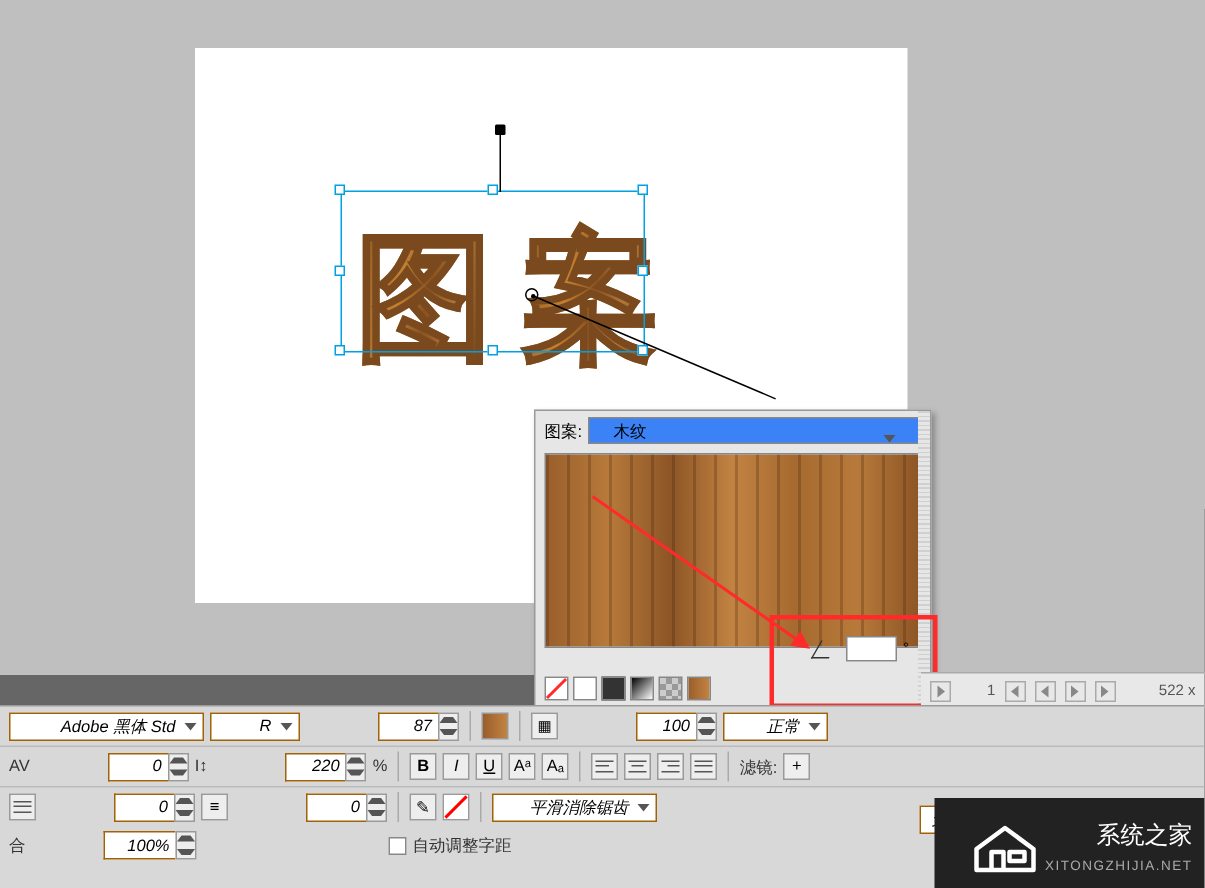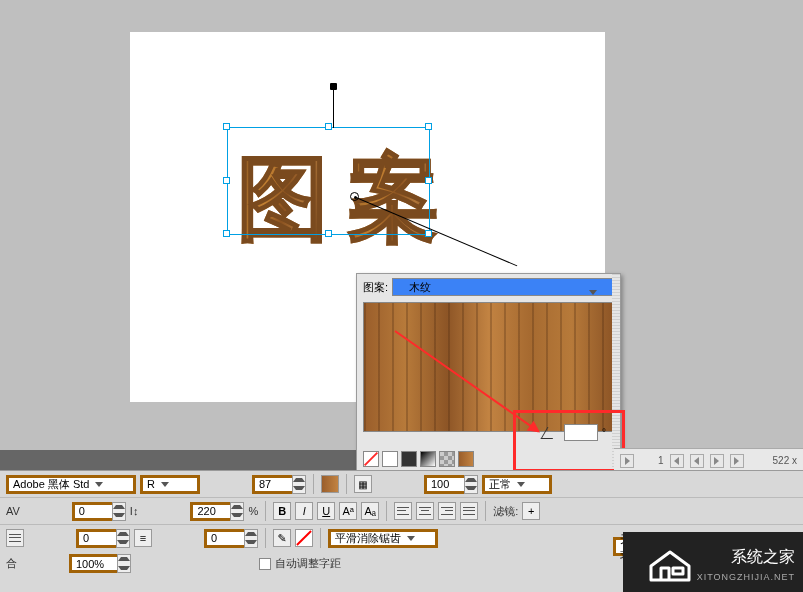--- a/index.html
+++ b/index.html
@@ -71,22 +71,22 @@
  border-top:1px solid #aaa;display:flex;align-items:center;font-size:10px;color:#555;gap:6px;padding:0 6px;}
 .pg-btn{width:14px;height:14px;border:1px solid #aaa;display:flex;align-items:center;justify-content:center;}
 .tri{width:0;height:0;}
 .tl{border-top:4px solid transparent;border-bottom:4px solid transparent;border-right:5px solid #888;}
 .tr{border-top:4px solid transparent;border-bottom:4px solid transparent;border-left:5px solid #888;}
 
 
 .bottom{position:absolute;left:0;top:470px;width:803px;height:122px;background:#d8d8d8;
  border-top:1px solid #9a9a9a;}
 .bar{display:flex;align-items:center;gap:4px;padding:3px 6px;font-size:11px;}
-.dd{height:19px;background:#fff;border:3px solid #a16207;display:flex;align-items:center;
- justify-content:flex-start;padding:0 4px;font-size:11px;}
+.dd{height:19px;background:#fff;border:1px solid #a16207;display:flex;align-items:center;
+ justify-content:flex-end;padding:0 4px;font-size:11px;font-style:italic;}
 .dd .dd-arrow{margin-left:6px;}
 .num{width:40px;}
 .lbl{font-size:11px;color:#333;text-align:right;}
 .icn{width:18px;height:18px;border:1px solid #9a9a9a;background:#eee;display:flex;
  align-items:center;justify-content:center;font-size:11px;}
 .icn.b{font-weight:bold;}
 .icn.i{font-style:italic;}
 .icn.u{text-decoration:underline;}
 .colorbox{width:18px;height:18px;border:1px solid #9a9a9a;
  background:linear-gradient(90deg,#9a5e2b,#c28342);}

